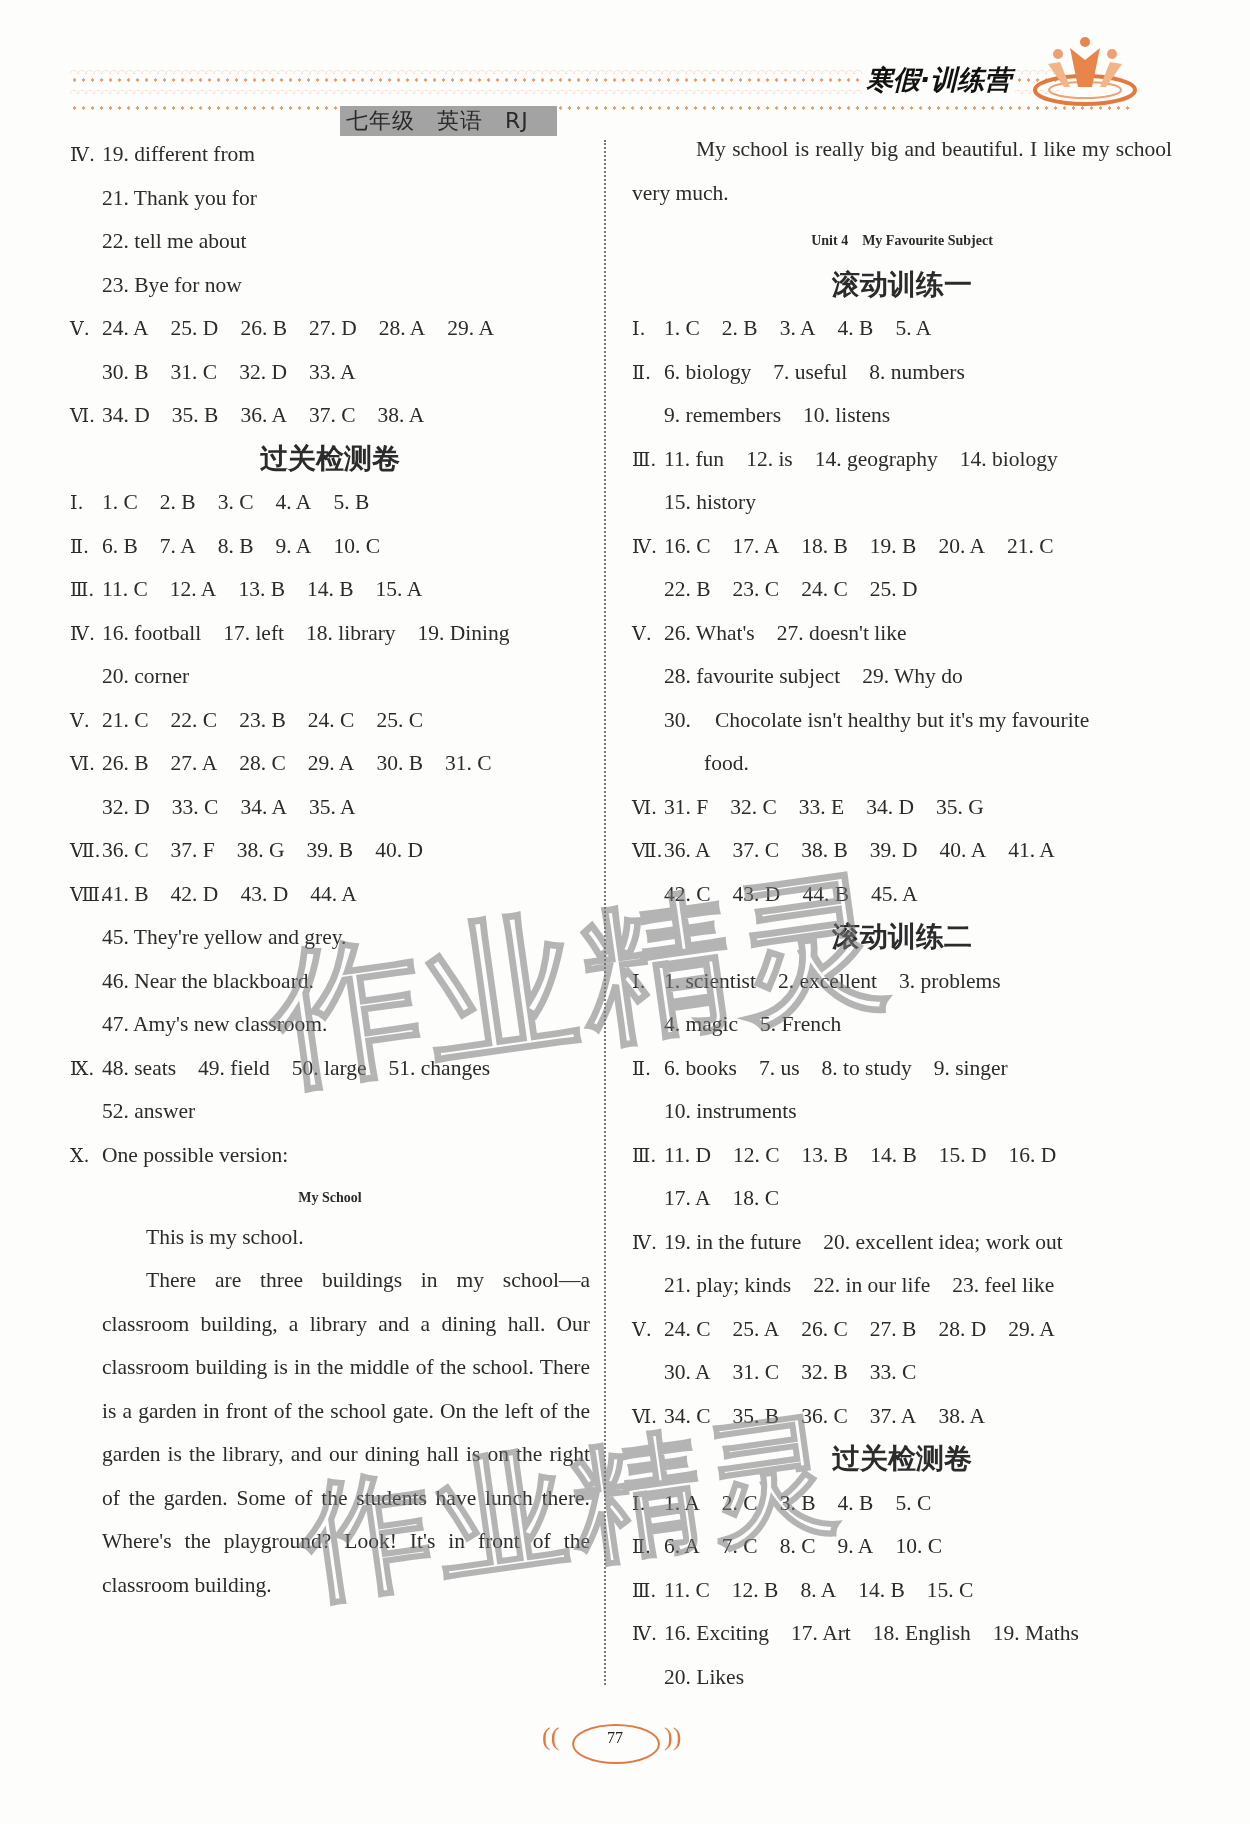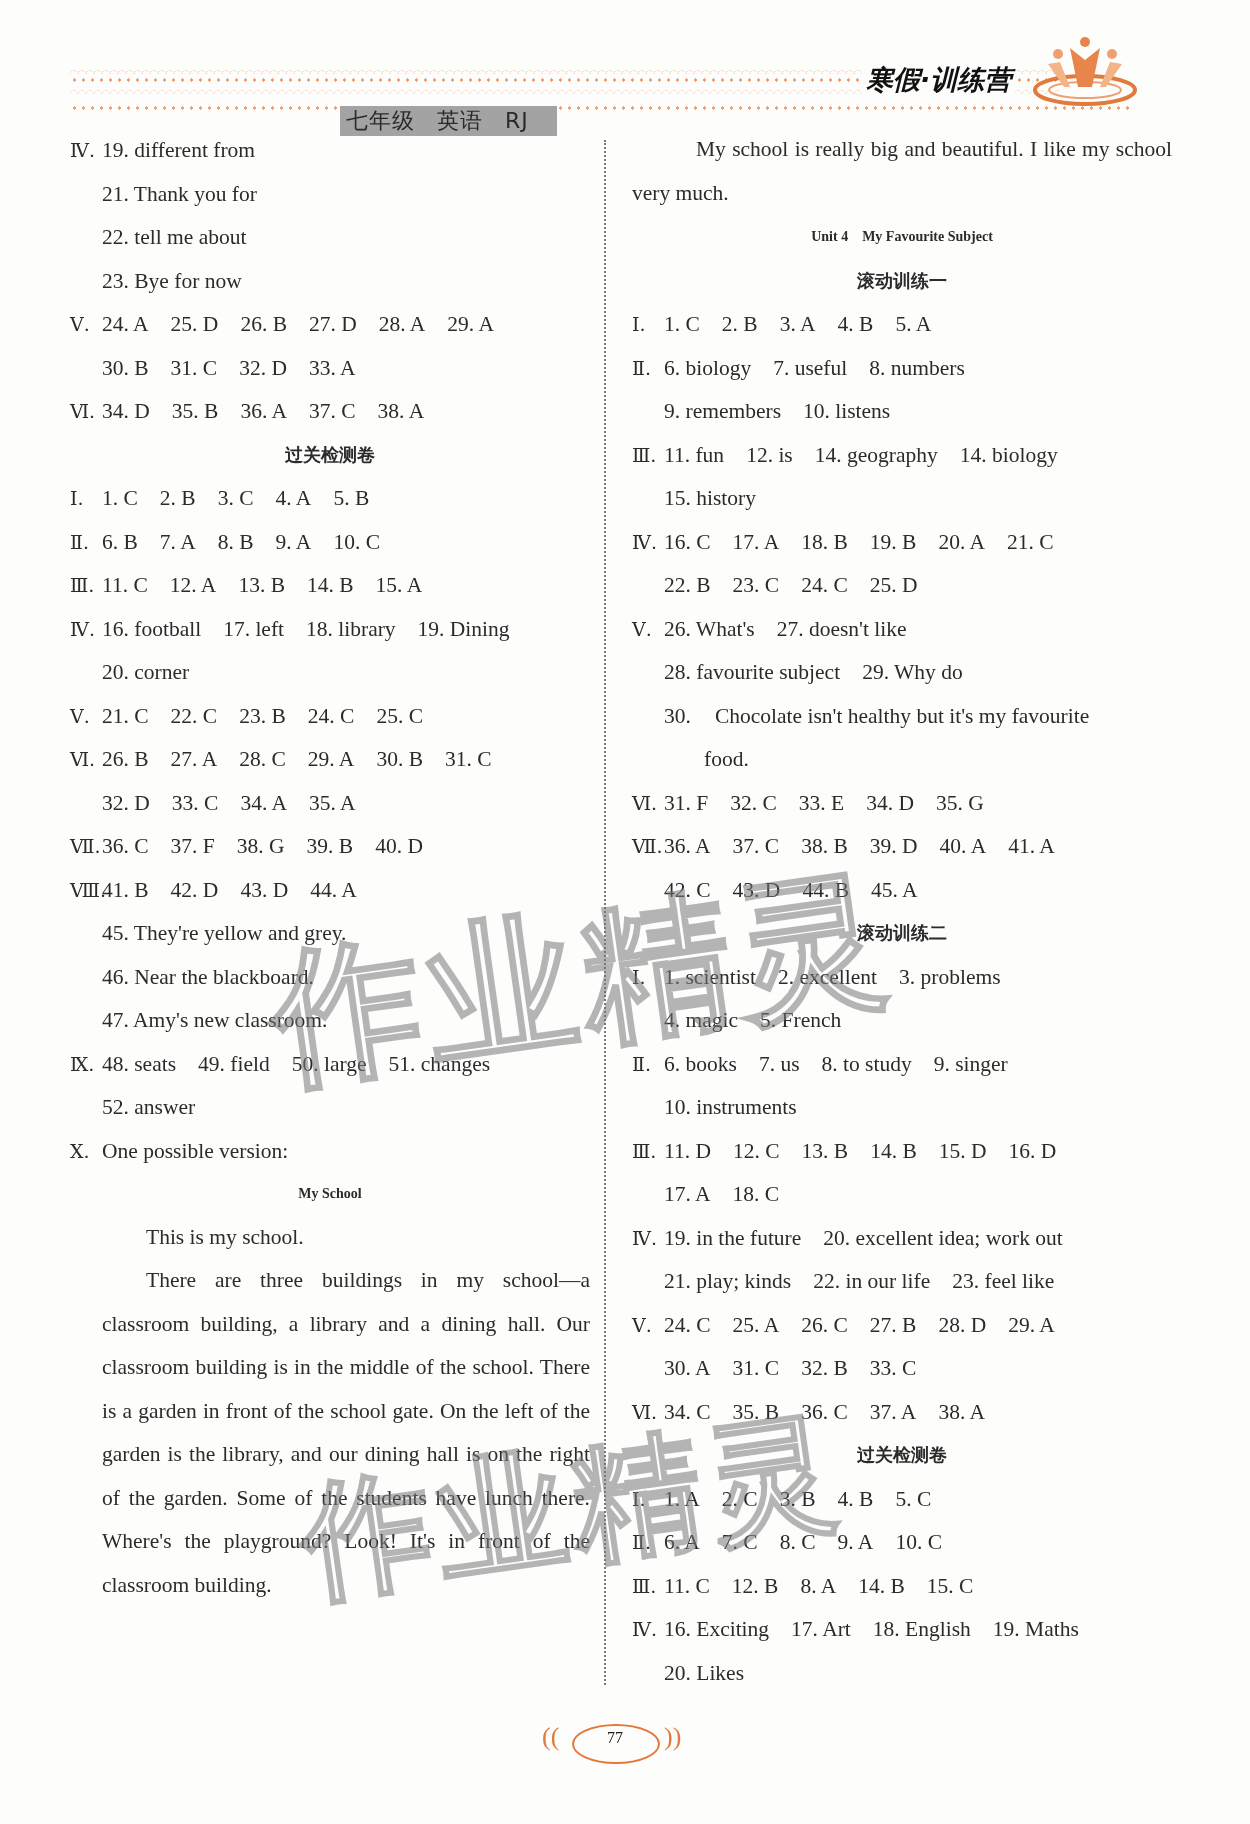--- a/index.html
+++ b/index.html
@@ -21,26 +21,26 @@
     font-size:22px; color:#2a2a2a; background:#a3a3a3; padding:0 6px; letter-spacing:1px;margin-top:40px; }
   .header-title span { margin-right:22px; }
   .brand { position:absolute; left:760px; top:22px; font-family:"DejaVu Sans",sans-serif; font-weight:bold;
     font-size:27px; color:#111; background:#fdfdfc; padding:0 4px; font-style:italic;margin-left:32px; }
   .logo { position:absolute; left:960px; top:-8px; width:110px; height:80px; }
 
   .col { position:absolute; top:128px; font-size:21.5px; }
   .col.left { left:70px; width:520px; }
   .col.right { left:632px; width:540px; }
   .divider { position:absolute; left:604px; top:140px; height:1545px; border-left:2px dotted #777; }
-  .line { height:43.5px; line-height:44px; white-space:nowrap; }
+  .line { height:43.5px; line-height:52px; white-space:nowrap; }
   .line.indent { padding-left:32px; }
   .line.indent2 { padding-left:72px; }
   .roman { display:inline-block; width:32px; font-family:"DejaVu Serif",serif; font-size:19px; }
   .item { margin-right:22px; }
-  .heading-cn { text-align:center; font-family:"DejaVu Sans",sans-serif; font-weight:bold; font-size:18px; }
+  .heading-cn { text-align:center; font-family:"DejaVu Sans",sans-serif; font-weight:bold; font-size:28px; }
   .heading-en { text-align:center; font-weight:bold; font-size:14px; font-family:"Liberation Serif",serif; }
   .para { text-align:justify; text-align-last:left; line-height:43.5px; }
   .para p { margin:0; }
   .essay { padding-left:32px; }
   .first { text-indent:44px; }
 
   .watermark { position:absolute; font-family:"DejaVu Sans",sans-serif; font-weight:bold;
     color:transparent; -webkit-text-stroke:2px rgba(120,120,120,.55); transform:rotate(-8deg);
     letter-spacing:6px; pointer-events:none; }
   .wm1 { left:270px; top:880px; font-size:150px; }

